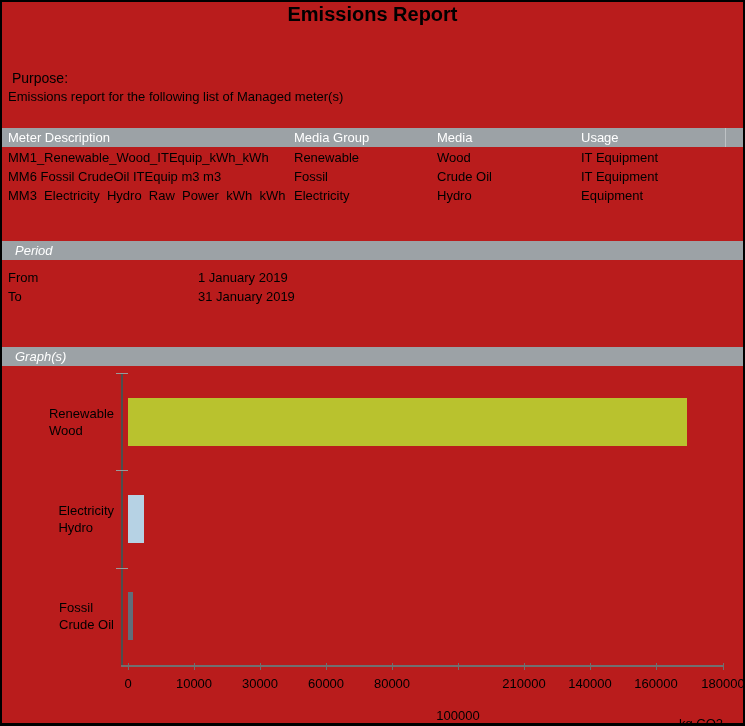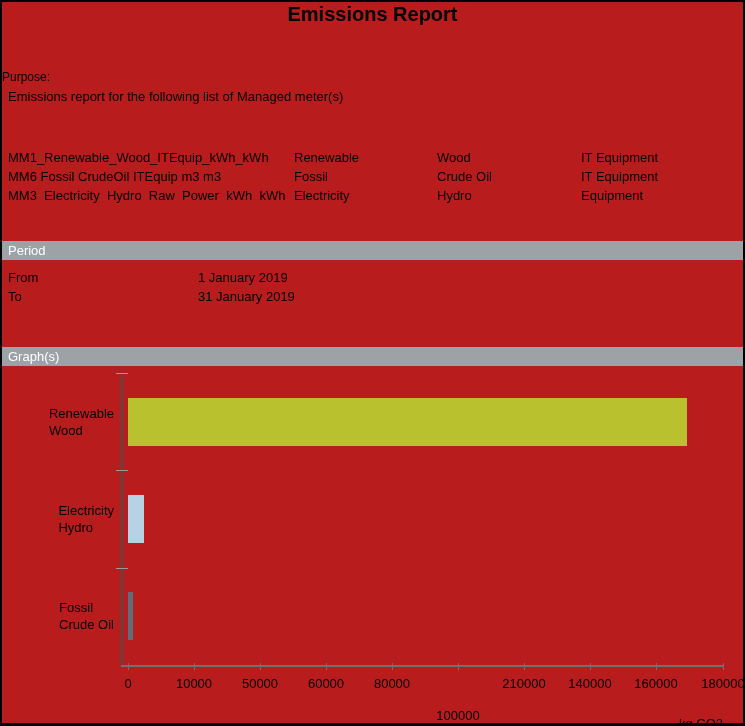--- a/index.html
+++ b/index.html
@@ -5,28 +5,28 @@
   html,body { margin:0; padding:0; background:#ffffff; }
   .page {
     position:relative; width:745px; height:726px; box-sizing:border-box;
     border:2px solid #000; border-bottom-width:3px; background:#b91c1c;
     font-family:"Liberation Sans", sans-serif; color:#000; overflow:hidden;
   }
   .title {
     position:absolute; top:1px; left:0; right:0; text-align:center;
     font-size:20px; font-weight:bold;
   }
-  .purpose-label { position:absolute; left:0; top:68px; font-size:12px; }
+  .purpose-label { position:absolute; left:10px; top:68px; font-size:14px; }
   .purpose-text  { position:absolute; left:6px; top:87px; font-size:13px; }
 
   .section-bar {
     position:absolute; left:0; right:0; height:19px; background:#9ca2a6;
     color:#fff; font-size:13px; line-height:19px;
   }
-  .section-bar .bar-label { position:absolute; left:6px; top:0; }
+  .section-bar .bar-label { position:absolute; left:13px; top:0;font-style:italic; }
   .hdr-col { position:absolute; top:0; }
   .bar-divider { position:absolute; right:17px; top:0; bottom:0; width:1px; background:rgba(255,255,255,0.35); }
 
   .trow { position:absolute; left:0; right:0; height:19px; font-size:13px; line-height:19px; }
   .cell { position:absolute; top:0; white-space:pre; overflow:hidden; }
   .c1 { left:6px;   width:285px; }
   .c2 { left:292px; width:140px; }
   .c3 { left:435px; width:140px; }
   .c4 { left:579px; width:155px; }
 
@@ -46,20 +46,27 @@
 </head>
 <body>
 
 <div class="page">
 
   <div class="title">Emissions Report</div>
 
   <div class="purpose-label">Purpose:</div>
   <div class="purpose-text">Emissions report for the following list of Managed meter(s)</div>
 
+  <div class="section-bar" style="top:126px;">
+    <span class="hdr-col c1">Meter Description</span>
+    <span class="hdr-col c2">Media Group</span>
+    <span class="hdr-col c3">Media</span>
+    <span class="hdr-col c4">Usage</span>
+    <span class="bar-divider"></span>
+  </div>
 
   <div>
       <div class="trow" style="top: 146px;">
         <div class="cell c1">MM1_Renewable_Wood_ITEquip_kWh_kWh</div>
         <div class="cell c2">Renewable</div>
         <div class="cell c3">Wood</div>
         <div class="cell c4">IT Equipment</div>
       </div>
       <div class="trow" style="top: 165px;">
         <div class="cell c1">MM6 Fossil CrudeOil ITEquip m3 m3</div>
@@ -107,21 +114,21 @@
       <div class="bar" style="left: 126px; top: 590px; height: 48px; width: 5px; background: rgb(96, 110, 122);"></div>
       <div class="cat-label" style="right: 629px; top: 597px;">
         <div>Fossil</div>
         <div>Crude Oil</div>
       </div>
       <div class="x-tick" style="left: 126px; top: 661px; height: 7px;"></div>
       <div class="x-tick-label" style="left: 86px; width: 80px; top: 674px;">0</div>
       <div class="x-tick" style="left: 192px; top: 661px; height: 7px;"></div>
       <div class="x-tick-label" style="left: 152px; width: 80px; top: 674px;">10000</div>
       <div class="x-tick" style="left: 258px; top: 661px; height: 7px;"></div>
-      <div class="x-tick-label" style="left: 218px; width: 80px; top: 674px;">50000</div>
+      <div class="x-tick-label" style="left: 218px; width: 80px; top: 674px;">30000</div>
       <div class="x-tick" style="left: 324px; top: 661px; height: 7px;"></div>
       <div class="x-tick-label" style="left: 284px; width: 80px; top: 674px;">60000</div>
       <div class="x-tick" style="left: 390px; top: 661px; height: 7px;"></div>
       <div class="x-tick-label" style="left: 350px; width: 80px; top: 674px;">80000</div>
       <div class="x-tick" style="left: 456px; top: 661px; height: 7px;"></div>
       <div class="x-tick-label" style="left: 416px; width: 80px; top: 706px;">100000</div>
       <div class="x-tick" style="left: 522px; top: 661px; height: 7px;"></div>
       <div class="x-tick-label" style="left: 482px; width: 80px; top: 674px;">210000</div>
       <div class="x-tick" style="left: 588px; top: 661px; height: 7px;"></div>
       <div class="x-tick-label" style="left: 548px; width: 80px; top: 674px;">140000</div>

